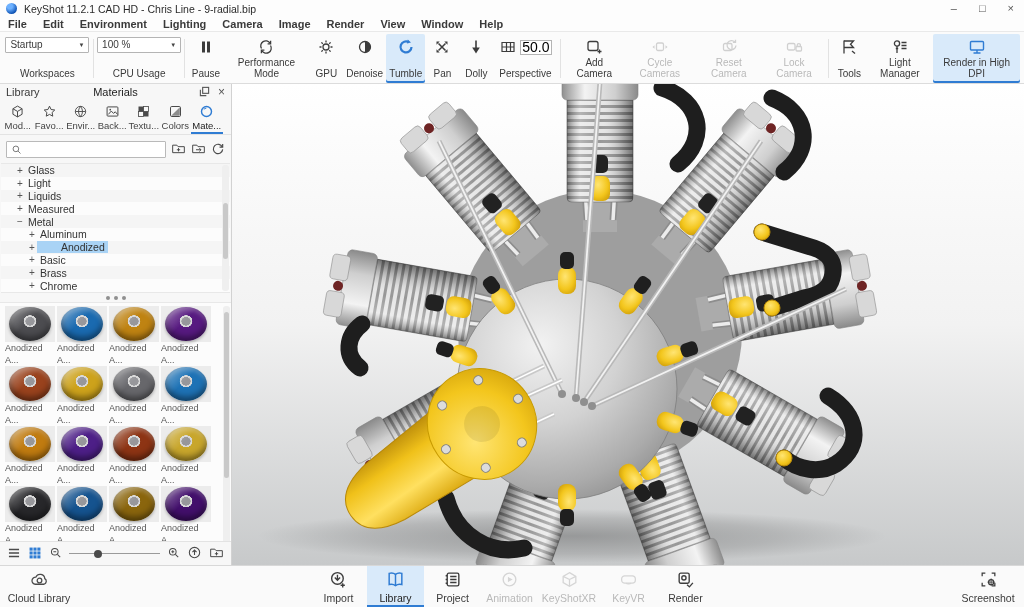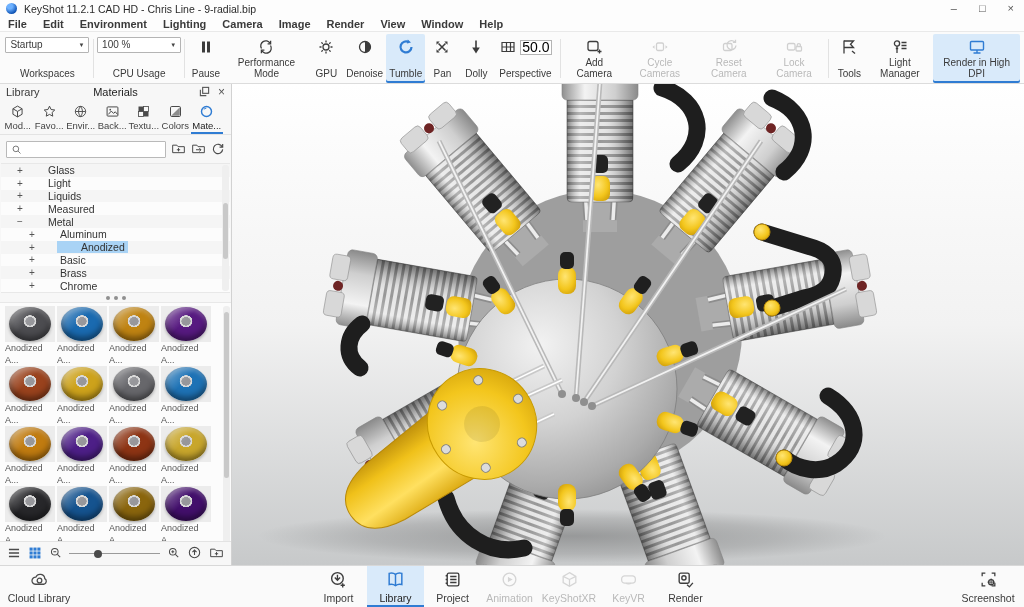--- a/index.html
+++ b/index.html
@@ -52,21 +52,21 @@
   .searchbox{flex:1;height:17px;border:1px solid #b9b9b9;background:#fff;display:flex;align-items:center;padding:0 4px;gap:3px;border-radius:1px;}
   .searchbox input{border:none;outline:none;flex:1;font-size:10px;min-width:0;font-family:"Liberation Sans",sans-serif;}
   .sicons{display:flex;gap:5px;align-items:center;}
 
   
   .tree{position:relative;margin:0 1px;background:#fcfcfc;border-top:1px solid #e8e8e8;border-bottom:1px solid #e8e8e8;height:130px;overflow:hidden;}
   .trow{height:12.8px;display:flex;align-items:center;font-size:10.5px;color:#333;}
   .trow:nth-child(odd){background:#f5f5f5;}
   .trow .exp{width:10px;text-align:center;margin-left:14px;color:#555;font-size:10px;flex:none;}
   .trow.child .exp{margin-left:26px;}
-  .trow .tlabel{padding:0 3px;line-height:12px;margin-left:20px;}
+  .trow .tlabel{padding:0 3px;line-height:12px;}
   .trow.selected .tlabel{background:var(--sel);padding-left:24px;}
   .vscroll{position:absolute;right:1px;top:1px;bottom:1px;width:7px;background:#efefef;border-radius:3px;}
   .vscroll .vthumb{position:absolute;left:1px;right:1px;border-radius:3px;background:#c9c9c9;}
 
   
   .splitter{height:9px;display:flex;align-items:center;justify-content:center;gap:4px;}
   .splitter i{width:4px;height:4px;border-radius:50%;background:#8f8f8f;}
 
   
   .thumbs{position:relative;height:308px;background:#fcfcfc;border-top:1px solid #e8e8e8;overflow:hidden;padding:3px 22px 0 5px;display:grid;grid-template-columns:repeat(4,1fr);grid-auto-rows:60px;column-gap:2px;}

